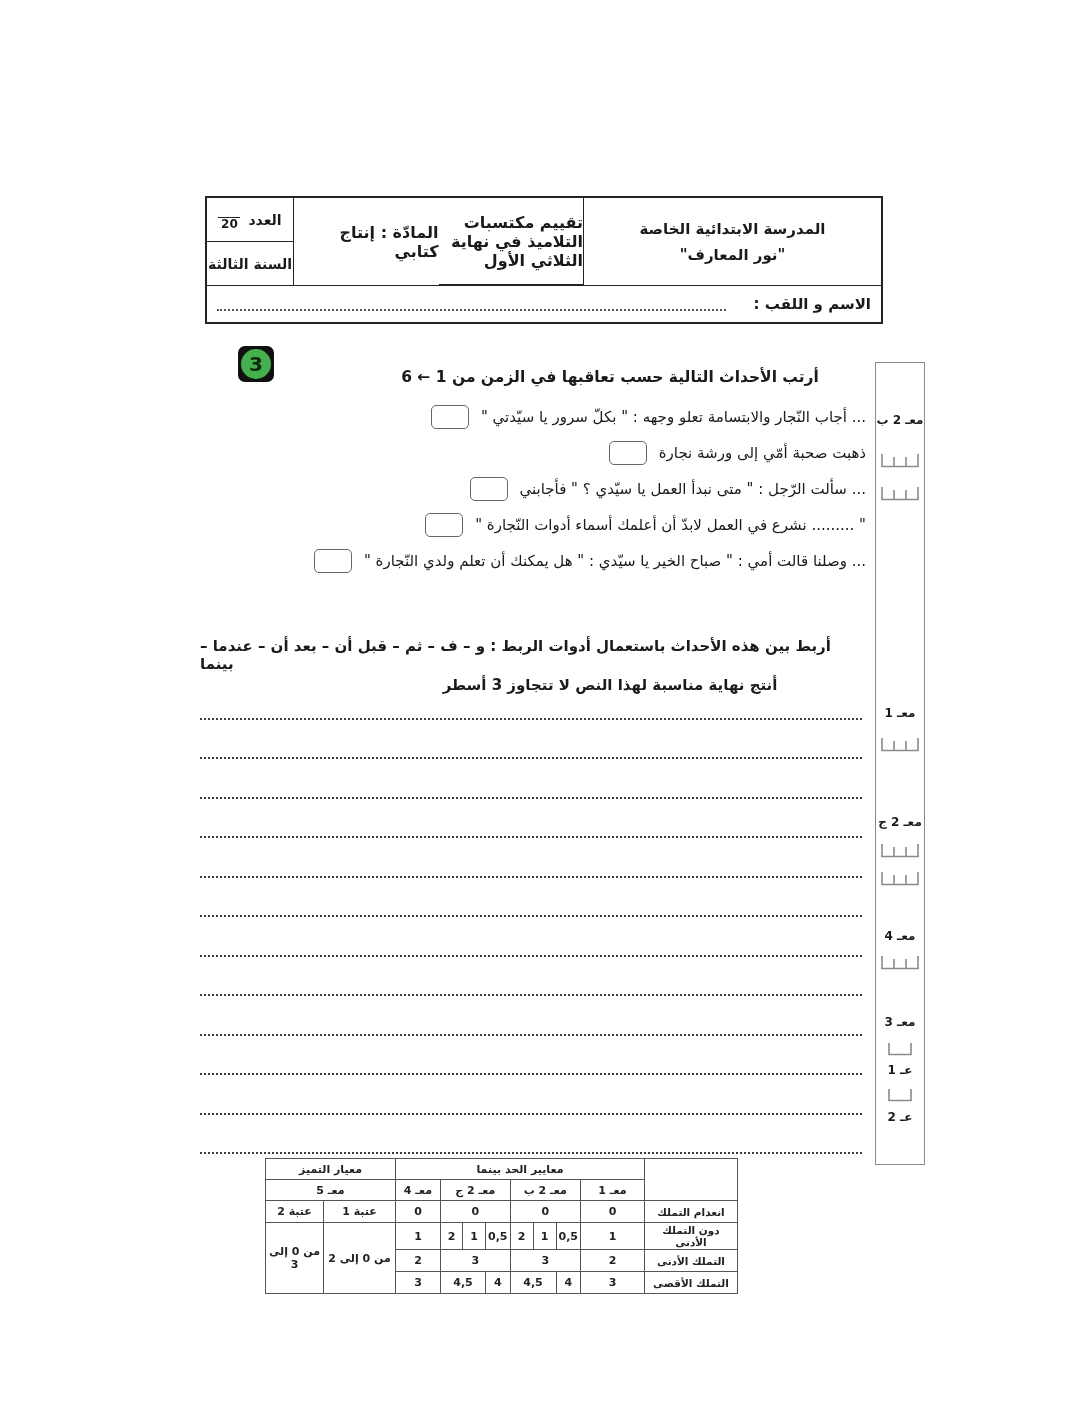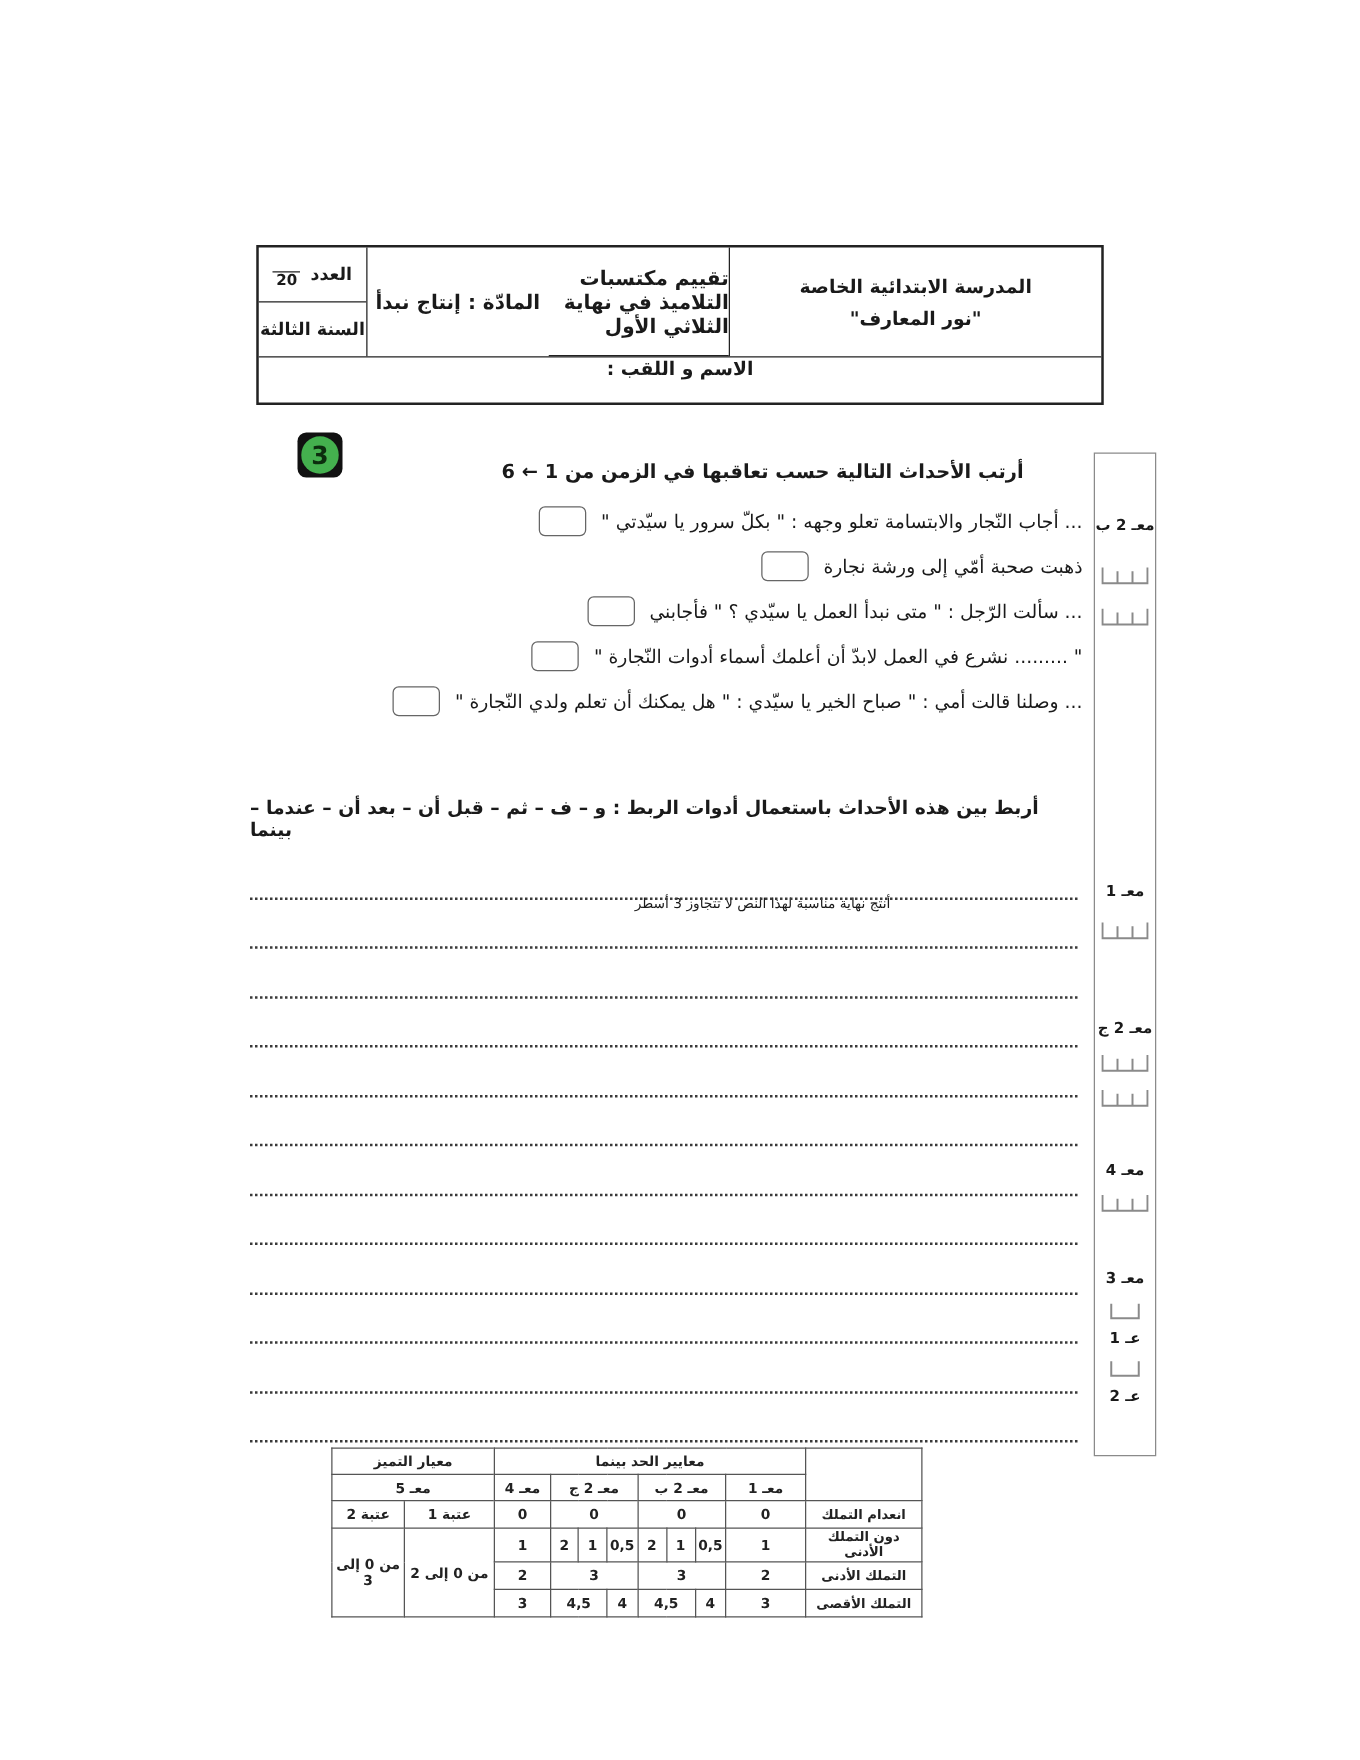--- a/index.html
+++ b/index.html
@@ -13,34 +13,34 @@
   .hdr-school{width:297px;border-left:1.5px solid #222;display:flex;flex-direction:column;justify-content:center;align-items:center;gap:8px;font-weight:bold;font-size:15px;}
   .hdr-mid{width:289px;border-left:1.5px solid #222;display:flex;}
   .hdr-mid .cell{flex:1;display:flex;align-items:center;justify-content:center;font-weight:bold;}
   .hdr-mid .cell.first{border-bottom:1.5px solid #222;font-size:16px;}
   .hdr-mid .cell.second{font-size:16px;}
   .hdr-left{flex:1;display:flex;flex-direction:column;}
   .hdr-left .cell{flex:1;display:flex;align-items:center;justify-content:center;gap:8px;font-weight:bold;font-size:14px;}
   .hdr-left .cell.first{border-bottom:1.5px solid #222;}
   .frac{display:inline-flex;flex-direction:column;align-items:center;font-size:12px;line-height:1.1;}
   .frac .bar{width:22px;border-bottom:1.5px solid #222;height:9px;}
-  .hdr-name{height:36px;display:flex;align-items:center;padding:0 10px;font-weight:bold;font-size:15px;gap:24px;flex-direction:column;}
+  .hdr-name{height:36px;display:flex;align-items:center;padding:0 10px;font-weight:bold;font-size:15px;gap:24px;}
   .dotfill{flex:1;border-bottom:2px dotted #555;height:12px;margin-right:4px;}
 
   
   .badge{left:238px;top:346px;width:36px;height:36px;background:#111;border-radius:7px;display:flex;align-items:center;justify-content:center;}
   .badge .circ{width:30px;height:30px;background:#44b04e;border-radius:50%;display:flex;align-items:center;justify-content:center;font-weight:bold;font-size:20px;color:#0c2d0e;}
 
   
   .instr1{left:355px;top:368px;width:510px;text-align:center;font-weight:bold;font-size:15.5px;}
   .events{left:200px;top:405px;width:666px;direction:rtl;}
   .event-row{display:flex;align-items:center;gap:12px;height:23px;margin-bottom:13px;font-size:15px;}
   .chk{width:36px;height:22px;border:1.6px solid #666;border-radius:5px;background:#fff;flex:0 0 auto;}
   .instr2{left:200px;top:637px;width:666px;text-align:left;font-weight:bold;font-size:15px;direction:rtl;}
-  .instr3{left:355px;top:716px;width:510px;text-align:center;font-weight:normal;font-size:11px;direction:rtl;}
+  .instr3{left:355px;top:676px;width:510px;text-align:center;font-weight:bold;font-size:15px;direction:rtl;}
 
   
   .answers{left:200px;top:680px;width:662px;}
   .ans-line{height:37.5px;border-bottom:2.2px dotted #3a3a3a;}
 
   
   .sidebar{left:875px;top:362px;width:50px;height:803px;border:1.6px solid #8a8a8a;box-sizing:border-box;}
   .m-label{position:absolute;width:100%;text-align:center;font-size:12px;font-weight:bold;direction:rtl;white-space:nowrap;}
   .m-shape{position:absolute;left:50%;transform:translateX(-50%);}
 
@@ -57,21 +57,21 @@
 <body>
 
 <div class="abs hdr">
   <div class="hdr-top">
     <div class="hdr-school">
       <span>المدرسة الابتدائية الخاصة</span>
       <span>"نور المعارف"</span>
     </div>
     <div class="hdr-mid">
       <div class="cell first">تقييم مكتسبات التلاميذ في نهاية الثلاثي الأول</div>
-      <div class="cell second">المادّة : إنتاج نبدأ</div>
+      <div class="cell second">المادّة : إنتاج كتابي</div>
     </div>
     <div class="hdr-left">
       <div class="cell first">
         <span>العدد</span>
         <span class="frac">
           <span class="bar"></span>
           <span>20</span>
         </span>
       </div>
       <div class="cell">السنة الثالثة</div>

